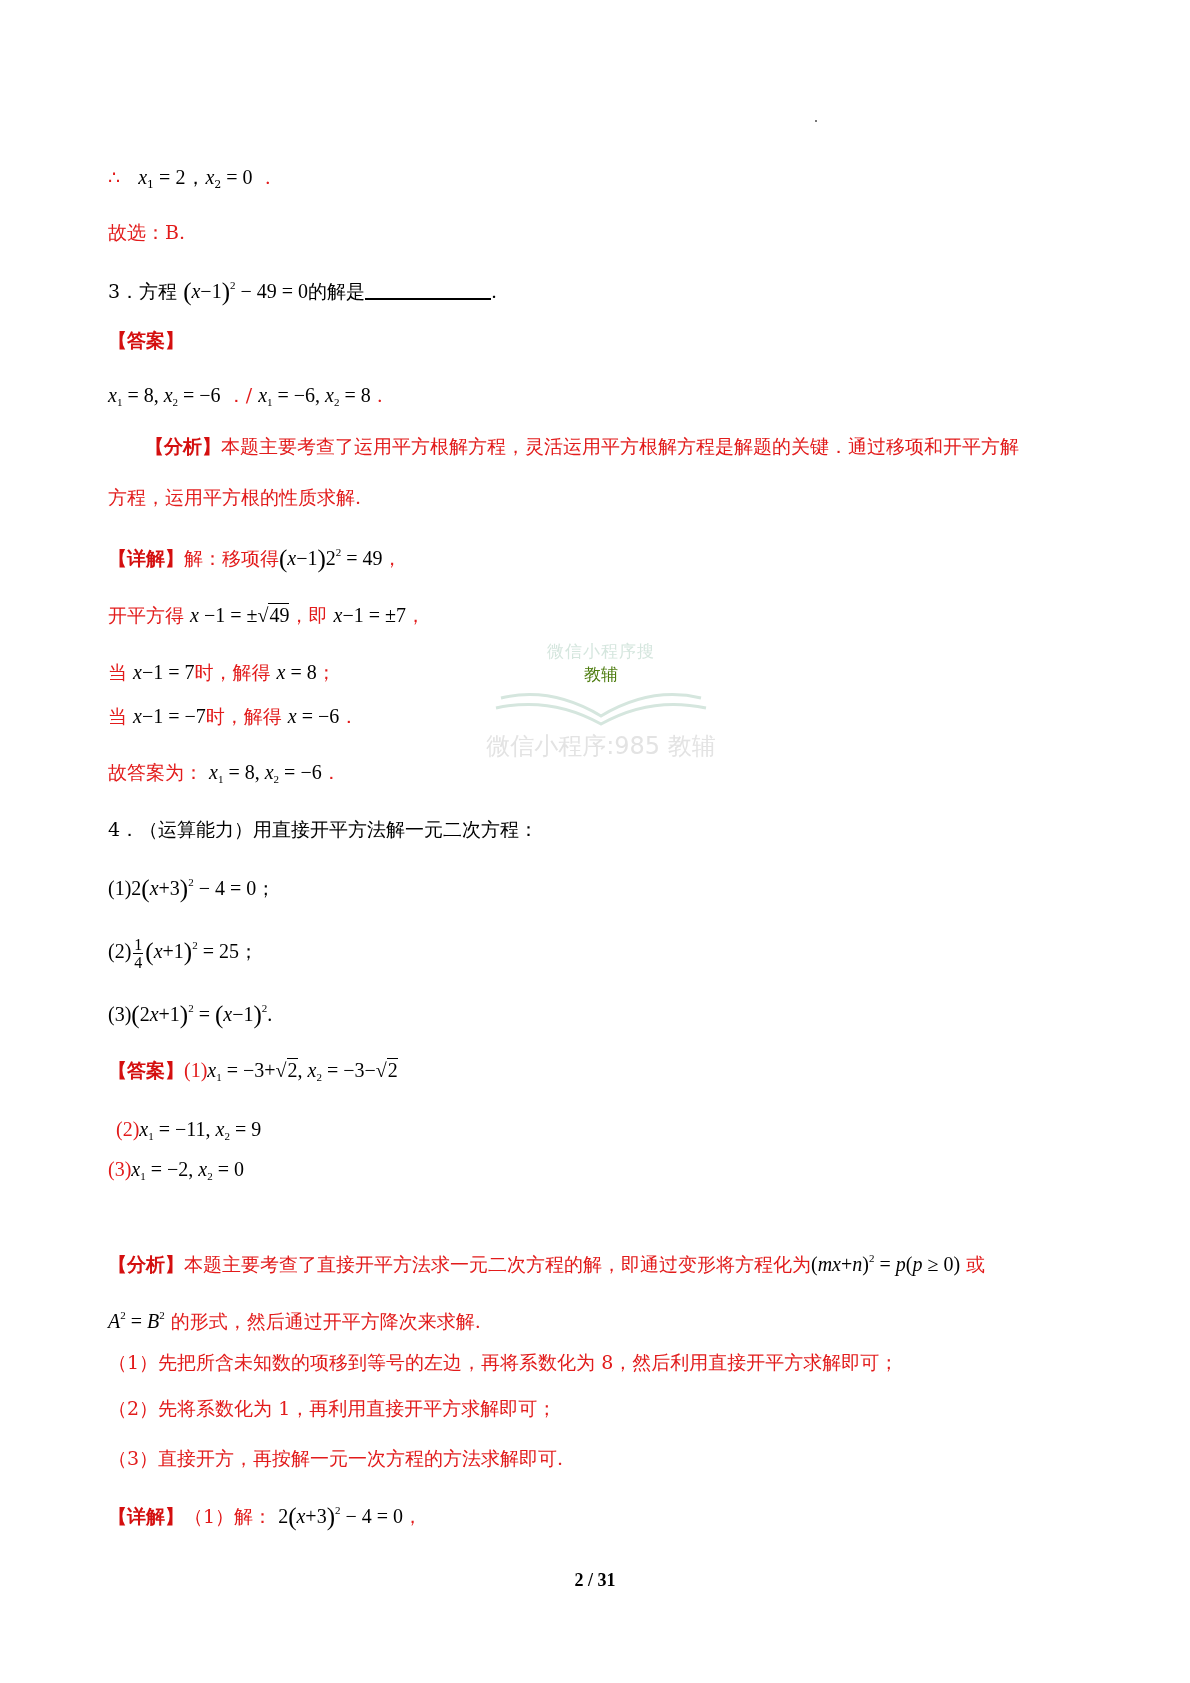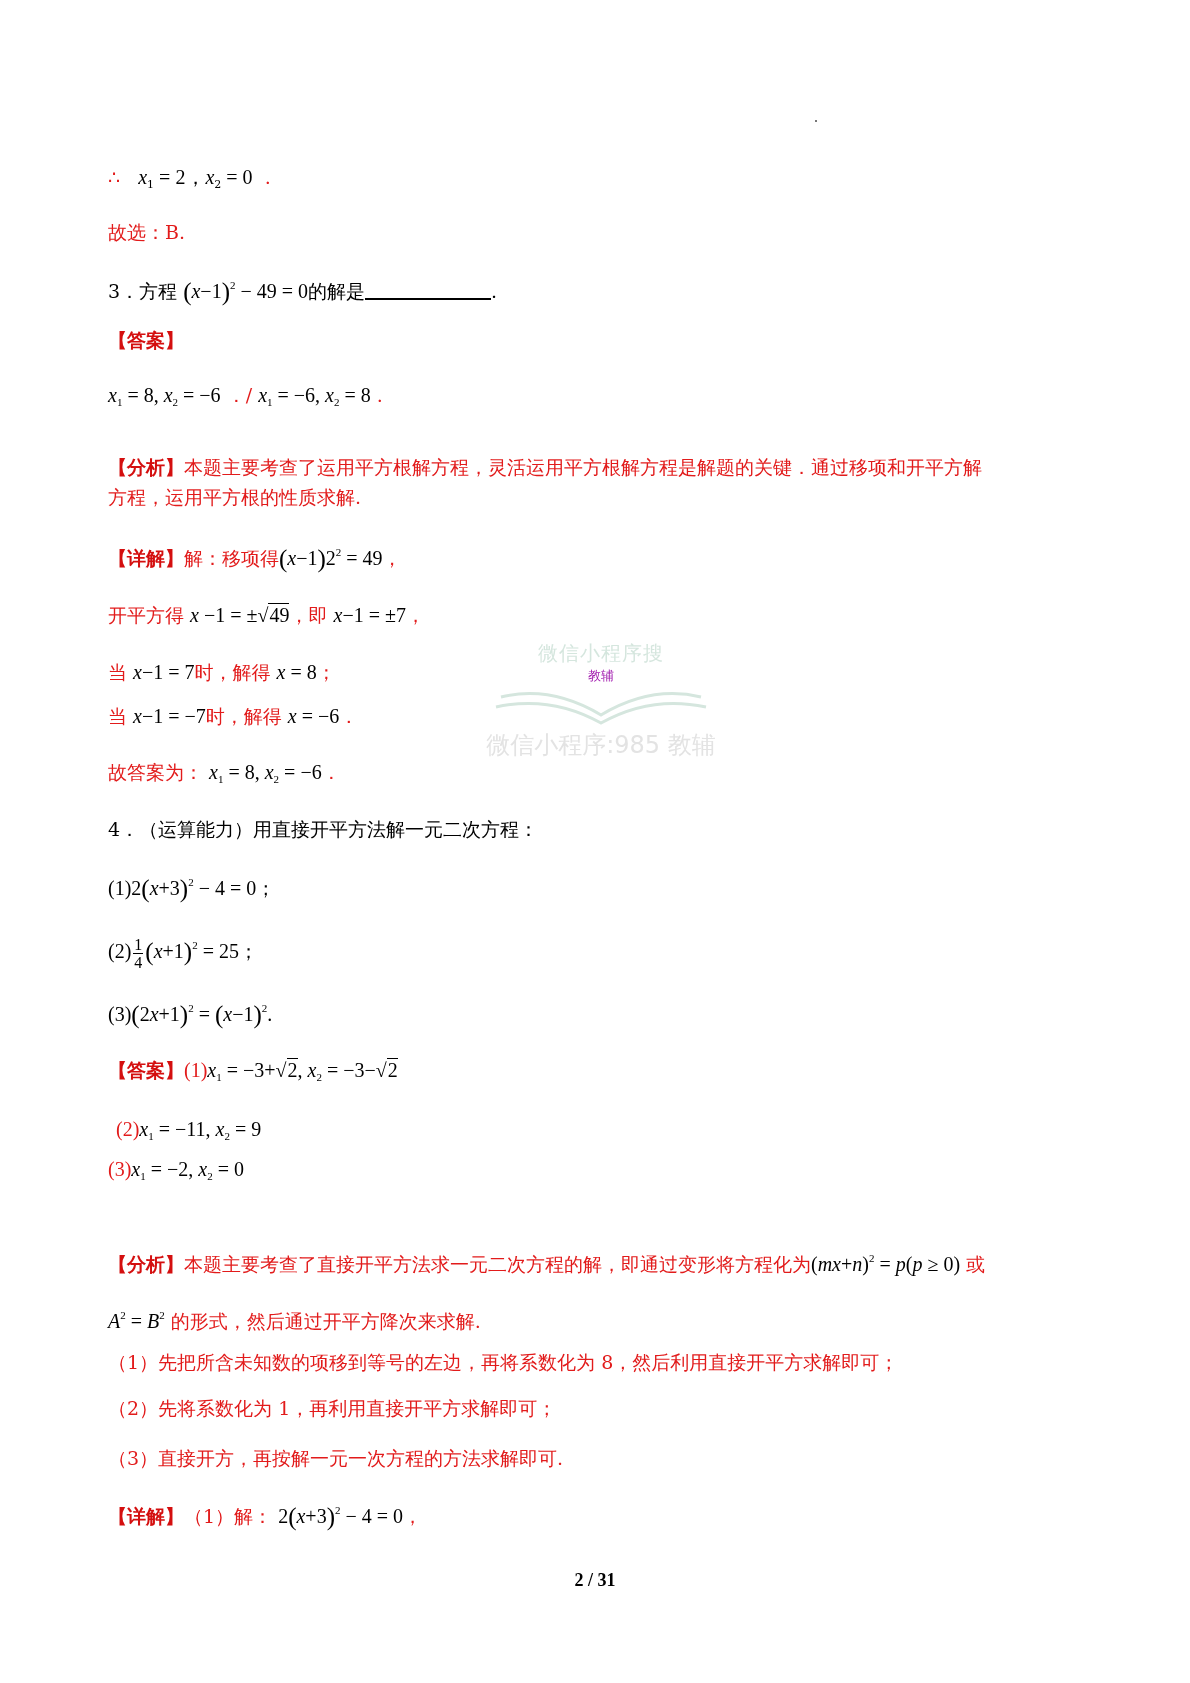--- a/index.html
+++ b/index.html
@@ -13,23 +13,23 @@
   sub { font-size:11px; vertical-align:-4px; }
   sup { font-size:11px; vertical-align:9px; }
   .brk { font-weight:bold; color:#d40f0f; }
   .blank { display:inline-block; width:126px; border-bottom:2px solid #000; height:20px; vertical-align:-2px; }
   .frac { display:inline-block; vertical-align:middle; text-align:center; margin:0 2px; font-size:16px; line-height:17px; }
   .frac span { display:block; }
   .frac .num { border-bottom:1px solid #000; padding:0 1px; }
   .sqrt { border-top:1px solid #000; padding-left:1px; }
   .big { font-size:25px; vertical-align:-2px; }
   .watermark { position:absolute; left:486px; top:640px; width:230px; text-align:center; color:#d7e8e0; pointer-events:none; }
-  .wm-top { font-size:20px; letter-spacing:1px; color:#d5e6de; font-family:"DejaVu Sans",sans-serif; }
+  .wm-top { font-size:17px; letter-spacing:1px; color:#d5e6de; font-family:"DejaVu Sans",sans-serif; }
   .wm-num { font-size:56px; font-style:italic; font-weight:bold; color:#dcebe4; line-height:52px; font-family:"DejaVu Serif",serif; }
-  .wm-sub { font-size:13px; color:#a21caf; font-family:"DejaVu Sans",sans-serif; }
+  .wm-sub { font-size:17px; color:#4d7c0f; font-family:"DejaVu Sans",sans-serif; }
   .wm-book { display:block; margin:0 auto; }
   .wm-text { font-size:24px; color:#e3e3e3; margin-top:4px; font-family:"DejaVu Sans",sans-serif; }
   .page-num { position:absolute; top:1570px; left:0; width:1190px; text-align:center; font-weight:bold; font-size:18px; font-family:"Liberation Serif",serif; }
   .dot-top { position:absolute; left:815px; top:120px; width:2px; height:2px; background:#777; }
 </style>
 </head>
 <body>
 
 <div class="dot-top"></div>
 
@@ -50,21 +50,21 @@
 <div class="line red" style="top:219px;">故选：B.</div>
 
 <div class="line" style="top:272px;">
   <span>3．</span><span>方程</span>
   <span class="m"><span class="big">(</span><span class="i">x</span>−1<span class="big">)</span><sup>2</sup> − 49 = 0</span><span>的解是</span><span class="blank"></span><span>.</span>
 </div>
 <div class="line" style="top:327px;"><span class="brk">【答案】</span></div>
 <div class="line" style="top:382px;">
   <span class="m"><span class="i">x</span><sub>1</sub> = 8, <span class="i">x</span><sub>2</sub> = −6</span> <span class="red">．/</span> <span class="m"><span class="i">x</span><sub>1</sub> = −6, <span class="i">x</span><sub>2</sub> = 8</span> <span class="red">.</span>
 </div>
-<div class="line red" style="top:454px;">
+<div class="line red" style="top:433px;margin-left:37px;">
   <span class="brk">【分析】</span><span>本题主要考查了运用平方根解方程，灵活运用平方根解方程是解题的关键．通过移项和开平方解</span>
 </div>
 <div class="line red" style="top:484px;">方程，运用平方根的性质求解.</div>
 <div class="line red" style="top:539px;">
   <span class="brk">【详解】</span>解：移项得<span class="m blk"><span class="big">(</span><span class="i">x</span>−1<span class="big">)</span>2<sup>2</sup> = 49</span>，
 </div>
 <div class="line red" style="top:602px;">
   开平方得 <span class="m blk"><span class="i">x</span> −1 = ±√<span class="sqrt">49</span></span>，即 <span class="m blk"><span class="i">x</span>−1 = ±7</span>，
 </div>
 <div class="line red" style="top:659px;">

